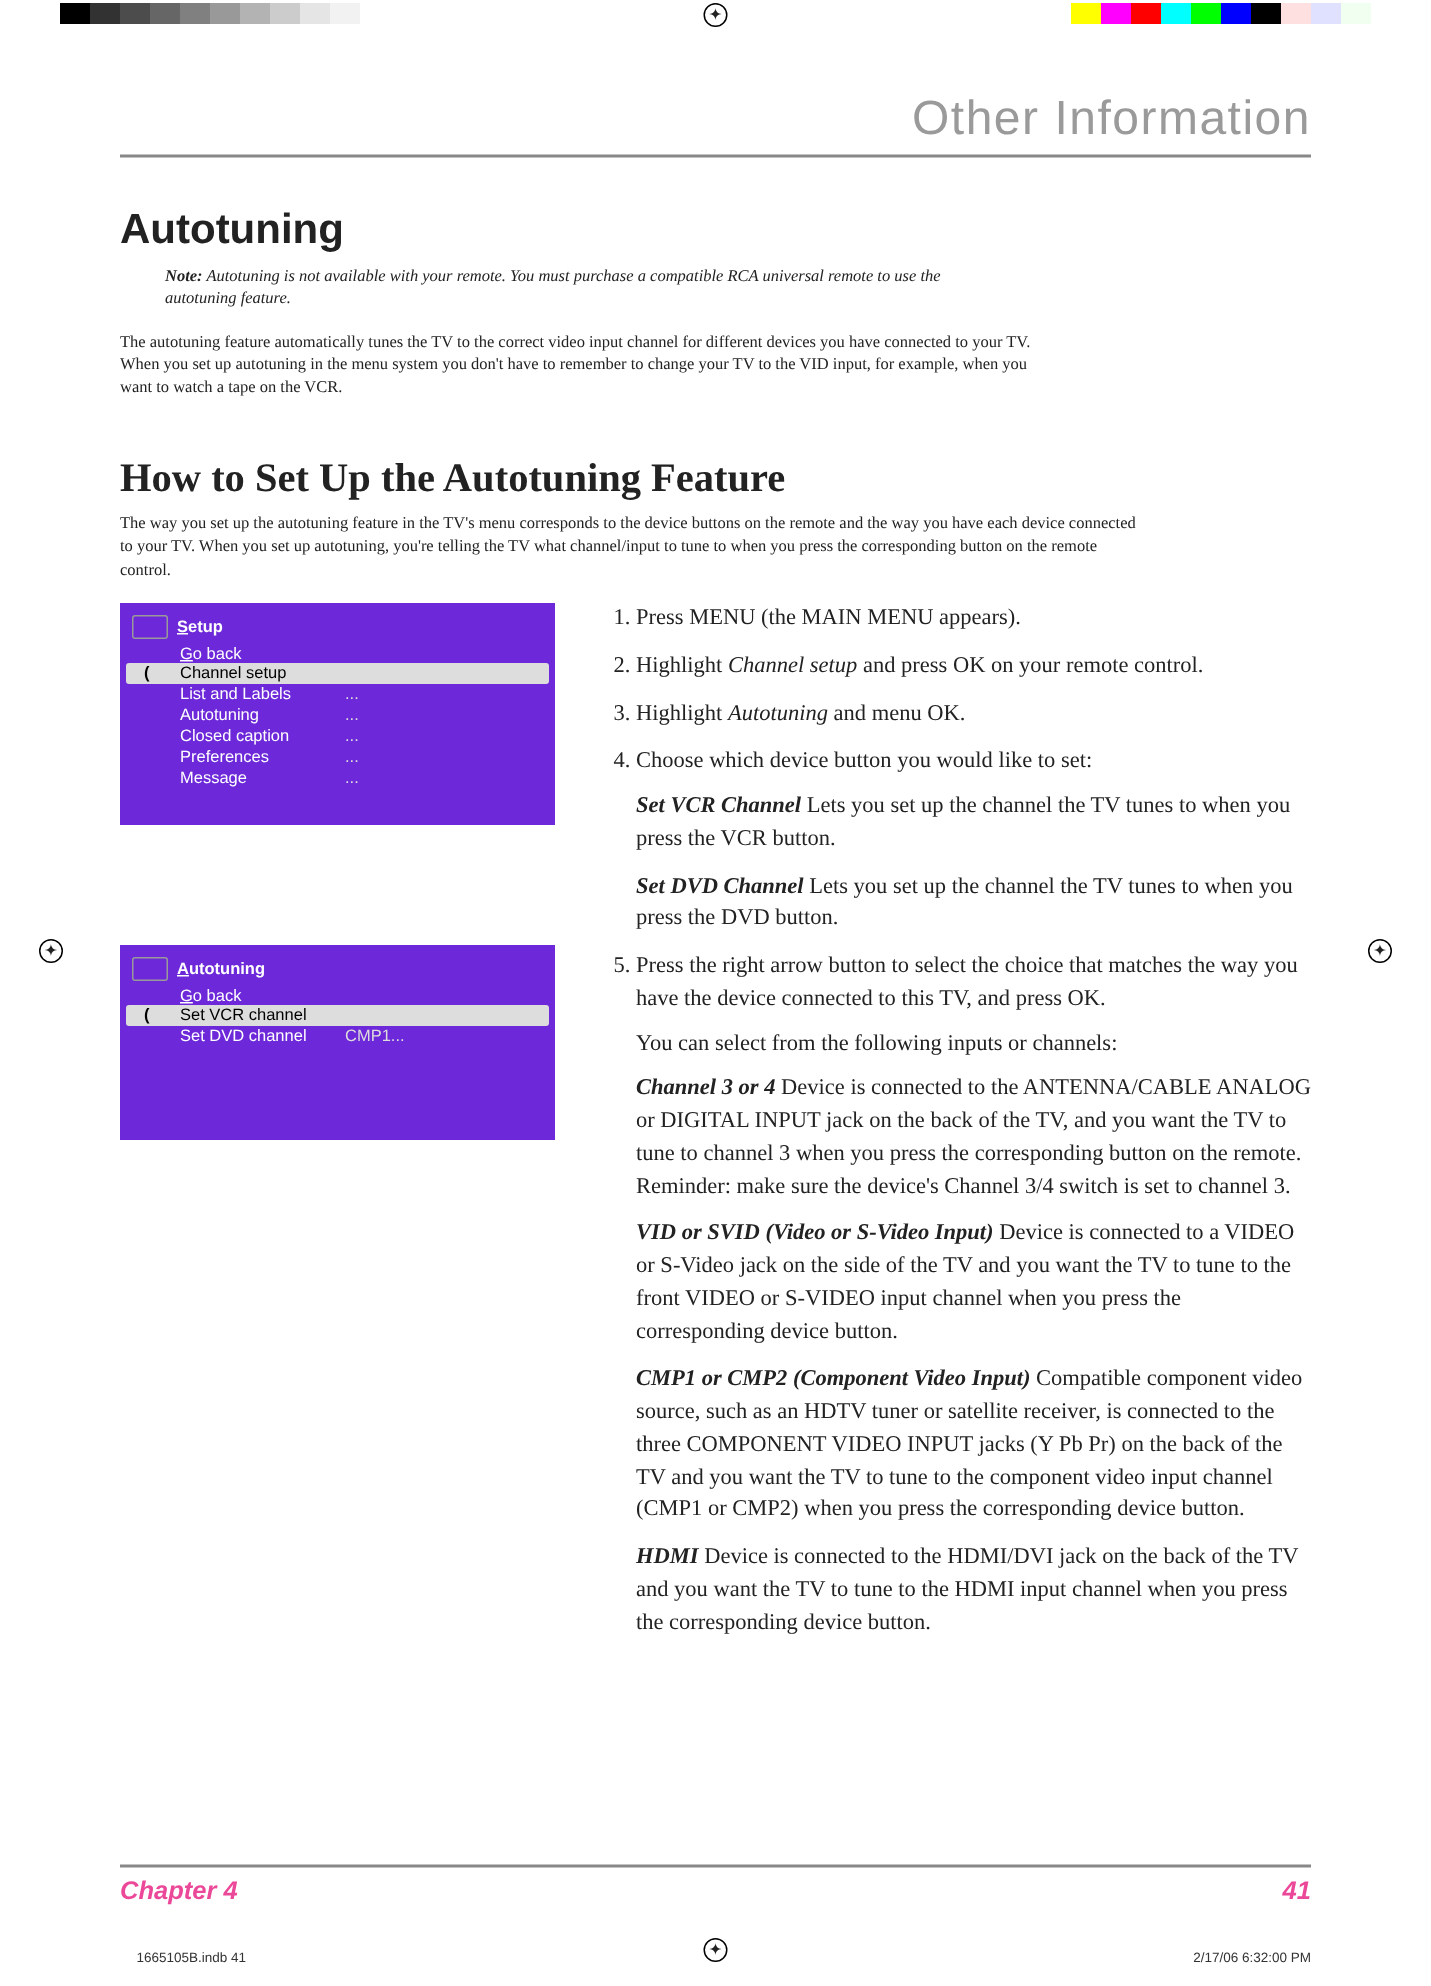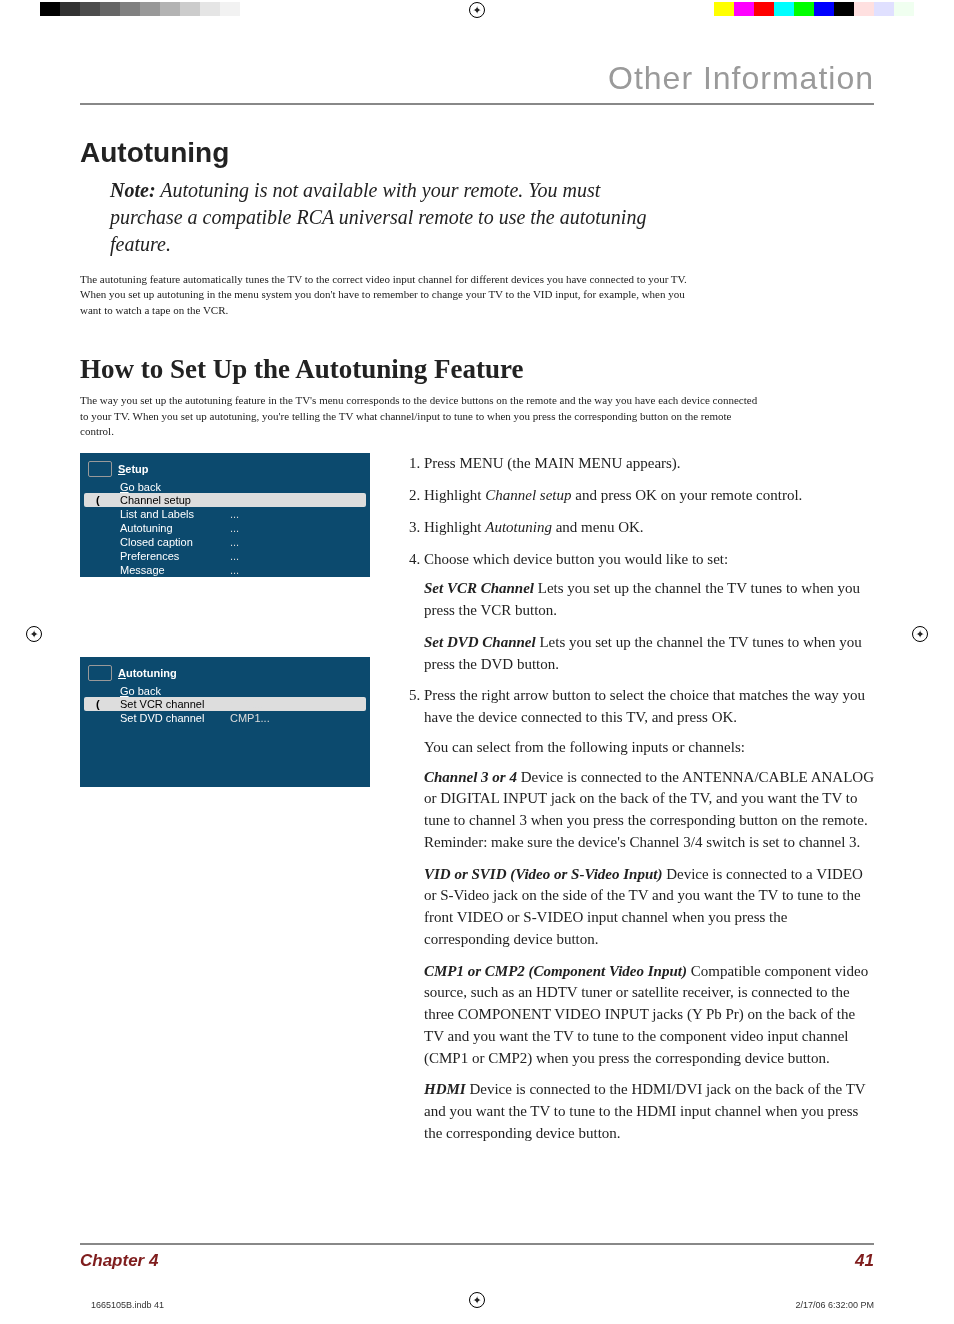--- a/index.html
+++ b/index.html
@@ -53,21 +53,21 @@
     margin-bottom: 32px;
   }
   .main-title {
     font-family: 'Trebuchet MS', Arial, sans-serif;
     font-weight: bold;
     font-size: 28px;
     margin-bottom: 8px;
   }
   .note {
     font-style: italic;
-    font-size: 20px;
+    font-size: 11px;
     margin-left: 30px;
     margin-bottom: 14px;
     line-height: 1.35;
     max-width: 540px;
   }
   .note .lead { font-weight: bold; }
   .para {
     font-size: 11px;
     line-height: 1.4;
     margin-bottom: 10px;
@@ -81,25 +81,25 @@
     margin-bottom: 8px;
   }
   .two-col {
     display: flex;
     gap: 30px;
     margin-top: 14px;
   }
   .left-col { width: 290px; flex-shrink: 0; }
   .right-col { flex: 1; }
   .osd {
-    background: #0c4a6e;
+    background: #6d28d9;
     color: #fff;
     font-family: Arial, sans-serif;
     font-size: 11px;
-    padding: 6px 0 0 0;
+    padding: 6px 0 24px 0;
     margin-bottom: 80px;
     min-height: 120px;
   }
   .osd-title-row {
     padding: 2px 8px 4px 8px;
     display: flex;
     align-items: center;
     gap: 6px;
   }
   .osd-title-row .tv-icon {
@@ -153,21 +153,21 @@
     bottom: 4px;
     left: 0; right: 0;
     border-top: 2px solid #888;
     padding-top: 6px;
     display: flex;
     justify-content: space-between;
     font-family: 'Trebuchet MS', Arial, sans-serif;
     font-weight: bold;
     font-style: italic;
     font-size: 17px;
-    color: #7f1d1d;
+    color: #ec4899;
   }
   .print-info {
     position: absolute;
     bottom: 14px;
     left: 91px;
     right: 80px;
     display: flex;
     justify-content: space-between;
     font-family: Arial, sans-serif;
     font-size: 9px;

